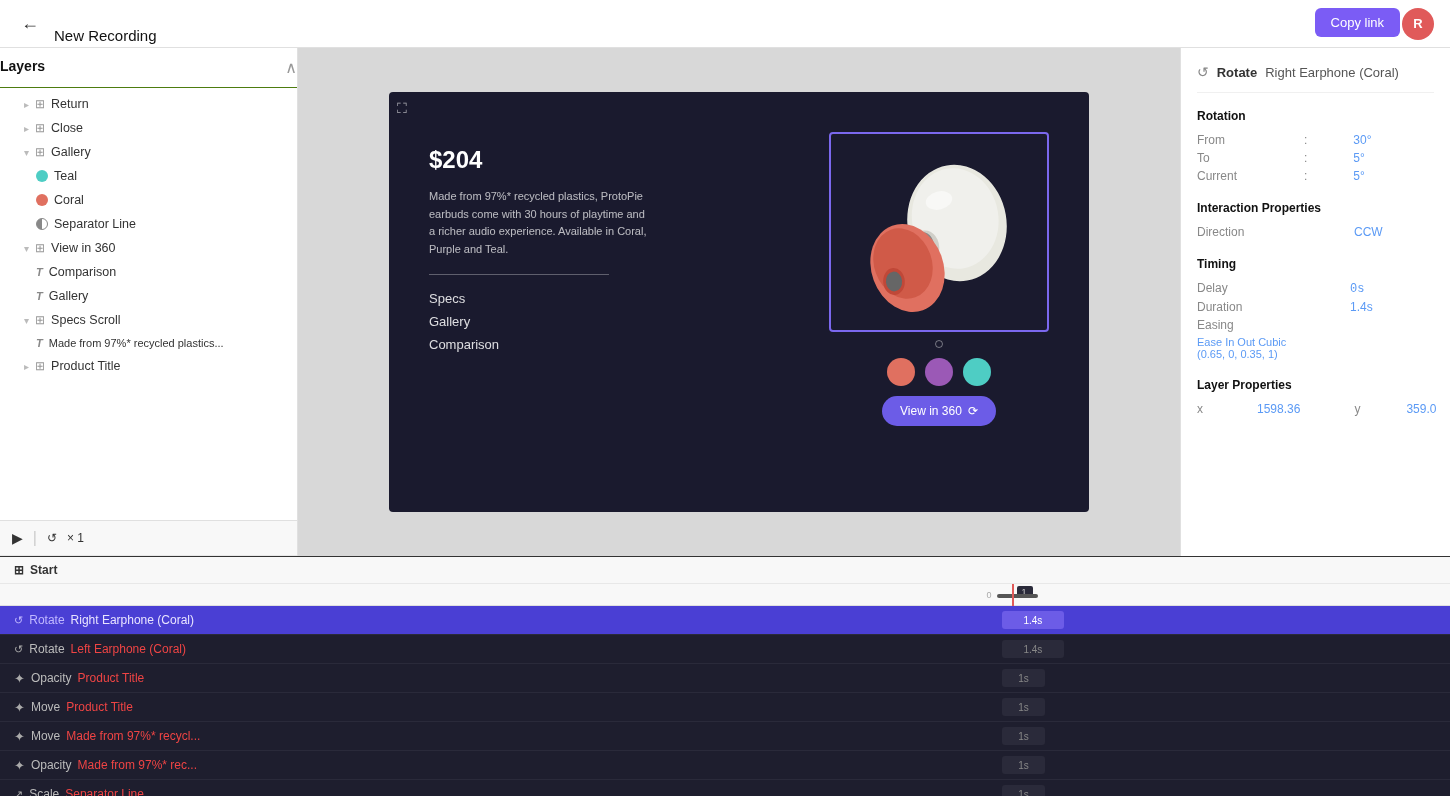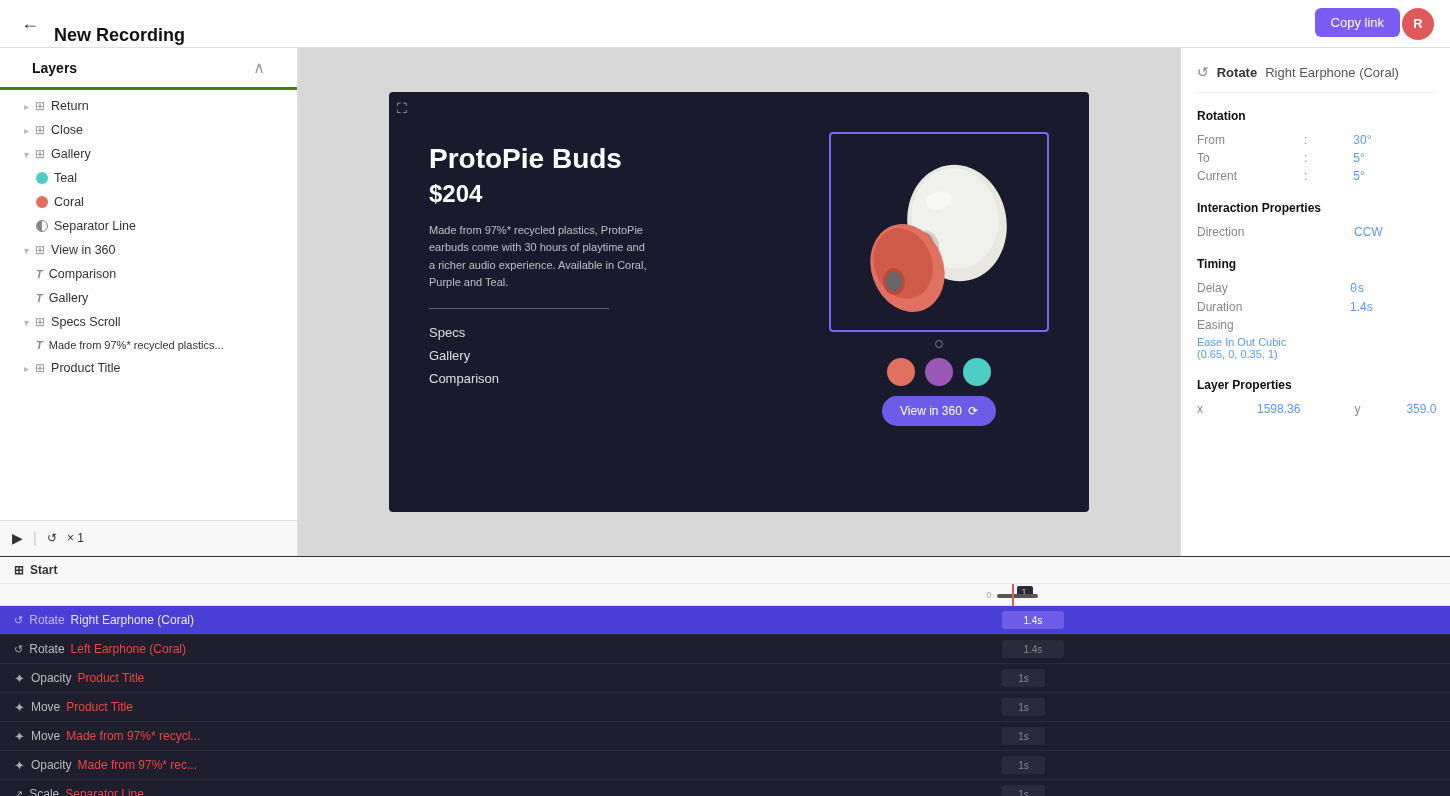--- a/index.html
+++ b/index.html
@@ -11,21 +11,21 @@
       background: #ffffff;
       display: flex;
       align-items: center;
       justify-content: space-between;
       padding: 0 16px;
       border-bottom: 1px solid #e0e0e0;
       flex-shrink: 0;
     }
     .topbar-left { display: flex; align-items: center; gap: 10px; }
     .back-btn { width: 28px; height: 28px; display: flex; align-items: center; justify-content: center; cursor: pointer; color: #333; font-size: 18px; }
-    .app-title { font-size: 18px; font-weight: 700; color: #111; margin-top: 23px; }
+    .app-title { font-size: 15px; font-weight: 400; color: #111; margin-top: 23px; }
     .topbar-right { display: flex; align-items: flex-start; gap: 2px; }
     .copy-link-btn {
       background: #7b5cf5; color: #fff; border: none; border-radius: 6px;
       padding: 7px 16px; font-size: 13px; font-weight: 500; cursor: pointer;
     }
     .avatar {
       width: 32px; height: 32px; border-radius: 50%; background: #e05a5a;
       display: flex; align-items: center; justify-content: center;
       color: #fff; font-size: 13px; font-weight: 600; cursor: pointer;
     }
@@ -41,24 +41,23 @@
     .layers-panel {
       width: 298px;
       background: #ffffff;
       border-right: 1px solid #e0e0e0;
       display: flex;
       flex-direction: column;
       flex-shrink: 0;
     }
     .layers-header {
       display: flex;
-      align-items: center;
       justify-content: space-between;
-      padding: 10px 32px;
-      border-bottom: 3px solid #4d7c0f;
+      padding: 10px 0;
+      border-bottom: 1px solid #4d7c0f;
     }
     .layers-title { font-size: 14px; font-weight: 600; color: #111; }
     .layers-collapse { font-size: 16px; color: #999; cursor: pointer; }
 
     .layer-list { flex: 1; overflow-y: auto; padding: 4px 0; }
     .layer-item {
       display: flex;
       align-items: center;
       padding: 5px 8px 5px 12px;
       cursor: pointer;
@@ -386,21 +385,20 @@
       <span class="loop-count">× 1</span>
     </div>
   </div>
 
   <div class="canvas-area">
     <div class="canvas-frame">
       <span class="canvas-expand-icon">⛶</span>
       <div class="slide-content">
 
         <div class="slide-left">
-          <div class="product-title-text">ProtoPie Buds</div>
           <div class="product-price">$204</div>
           <div class="product-desc">Made from 97%* recycled plastics, ProtoPie earbuds come with 30 hours of playtime and a richer audio experience. Available in Coral, Purple and Teal.</div>
           <div class="separator-line"></div>
           <div class="nav-items">
             <div class="nav-item">Specs</div>
             <div class="nav-item">Gallery</div>
             <div class="nav-item">Comparison</div>
           </div>
         </div>
 

